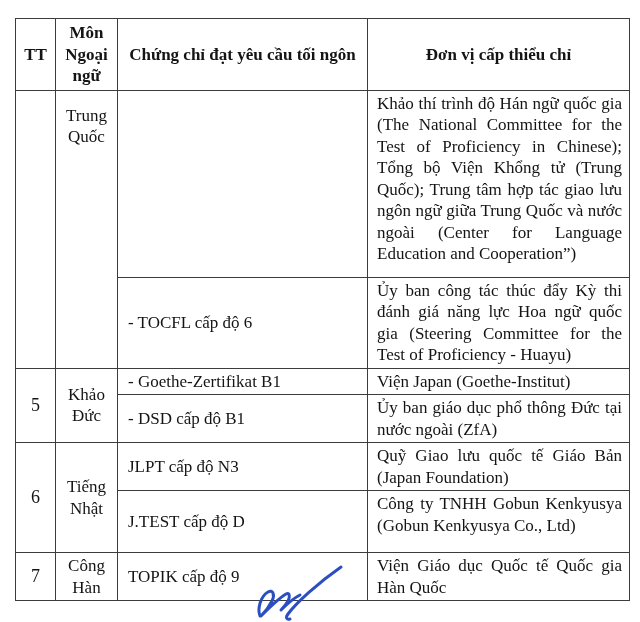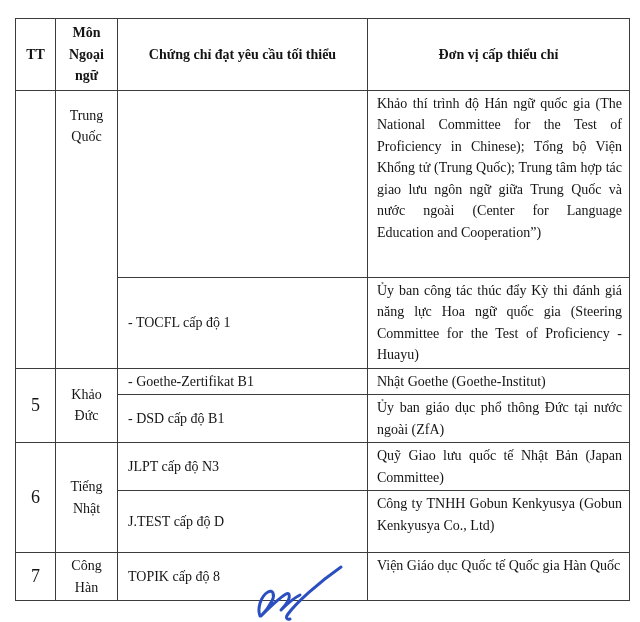--- a/index.html
+++ b/index.html
@@ -13,21 +13,21 @@
   }
   .doc-table {
     position: absolute;
     left: 15px; top: 18px;
     width: 614px;
     border-collapse: collapse;
     table-layout: fixed;
   }
   .doc-table th, .doc-table td {
     border: 1.6px solid #3c3c3c;
-    font-size: 14px;
+    font-size: 17px;
     line-height: 21.5px;
     vertical-align: middle;
     overflow: hidden;
   }
   .doc-table th {
     font-weight: bold;
     text-align: center;
     padding: 3px 2px;
     height: 66px;
   }
@@ -70,59 +70,59 @@
   <colgroup>
     <col style="width:40px">
     <col style="width:62px">
     <col style="width:250px">
     <col style="width:262px">
   </colgroup>
   <thead>
     <tr>
       <th>TT</th>
       <th>Môn Ngoại ngữ</th>
-      <th>Chứng chỉ đạt yêu cầu tối thiểu</th>
+      <th>Chứng chỉ đạt yêu cầu tối ngôn</th>
       <th>Đơn vị cấp thiểu chỉ</th>
     </tr>
   </thead>
   <tbody>
     <tr class="r1">
       <td class="tt-col" rowspan="2"></td>
       <td class="subj-col subj-top" rowspan="2">Trung Quốc</td>
       <td class="cert-col"></td>
       <td class="issuer-col">Khảo thí trình độ Hán ngữ quốc gia (The National Committee for the Test of Proficiency in Chinese); Tổng bộ Viện Khổng tử (Trung Quốc); Trung tâm hợp tác giao lưu ngôn ngữ giữa Trung Quốc và nước ngoài (Center for Language Education and Cooperation”)</td>
     </tr>
     <tr class="r2">
-      <td class="cert-col">- TOCFL cấp độ 1</td>
+      <td class="cert-col">- TOCFL cấp độ 6</td>
       <td class="issuer-col">Ủy ban công tác thúc đẩy Kỳ thi đánh giá năng lực Hoa ngữ quốc gia (Steering Committee for the Test of Proficiency - Huayu)</td>
     </tr>
     <tr class="r3">
       <td class="tt-col" rowspan="2">5</td>
       <td class="subj-col" rowspan="2">Khảo Đức</td>
       <td class="cert-col">- Goethe-Zertifikat B1</td>
-      <td class="issuer-col issuer-mid">Nhật Goethe (Goethe-Institut)</td>
+      <td class="issuer-col issuer-mid">Viện Japan (Goethe-Institut)</td>
     </tr>
     <tr class="r4">
       <td class="cert-col">- DSD cấp độ B1</td>
       <td class="issuer-col">Ủy ban giáo dục phổ thông Đức tại nước ngoài (ZfA)</td>
     </tr>
     <tr class="r5">
       <td class="tt-col" rowspan="2">6</td>
       <td class="subj-col" rowspan="2">Tiếng Nhật</td>
       <td class="cert-col">JLPT cấp độ N3</td>
-      <td class="issuer-col">Quỹ Giao lưu quốc tế Nhật Bản (Japan Committee)</td>
+      <td class="issuer-col">Quỹ Giao lưu quốc tế Giáo Bản (Japan Foundation)</td>
     </tr>
     <tr class="r6">
       <td class="cert-col">J.TEST cấp độ D</td>
       <td class="issuer-col">Công ty TNHH Gobun Kenkyusya (Gobun Kenkyusya Co., Ltd)</td>
     </tr>
     <tr class="r7">
       <td class="tt-col">7</td>
       <td class="subj-col">Công Hàn</td>
-      <td class="cert-col">TOPIK cấp độ 8</td>
+      <td class="cert-col">TOPIK cấp độ 9</td>
       <td class="issuer-col">Viện Giáo dục Quốc tế Quốc gia Hàn Quốc</td>
     </tr>
   </tbody>
 </table>
 
 <svg class="signature" viewBox="0 0 130 66" xmlns="http://www.w3.org/2000/svg">
   <g fill="none" stroke="#2b4fc0" stroke-width="3" stroke-linecap="round" stroke-linejoin="round">
     <path d="M 32 60
       C 29 52, 33 40, 40 36
       C 45 33, 47 39, 44 45

